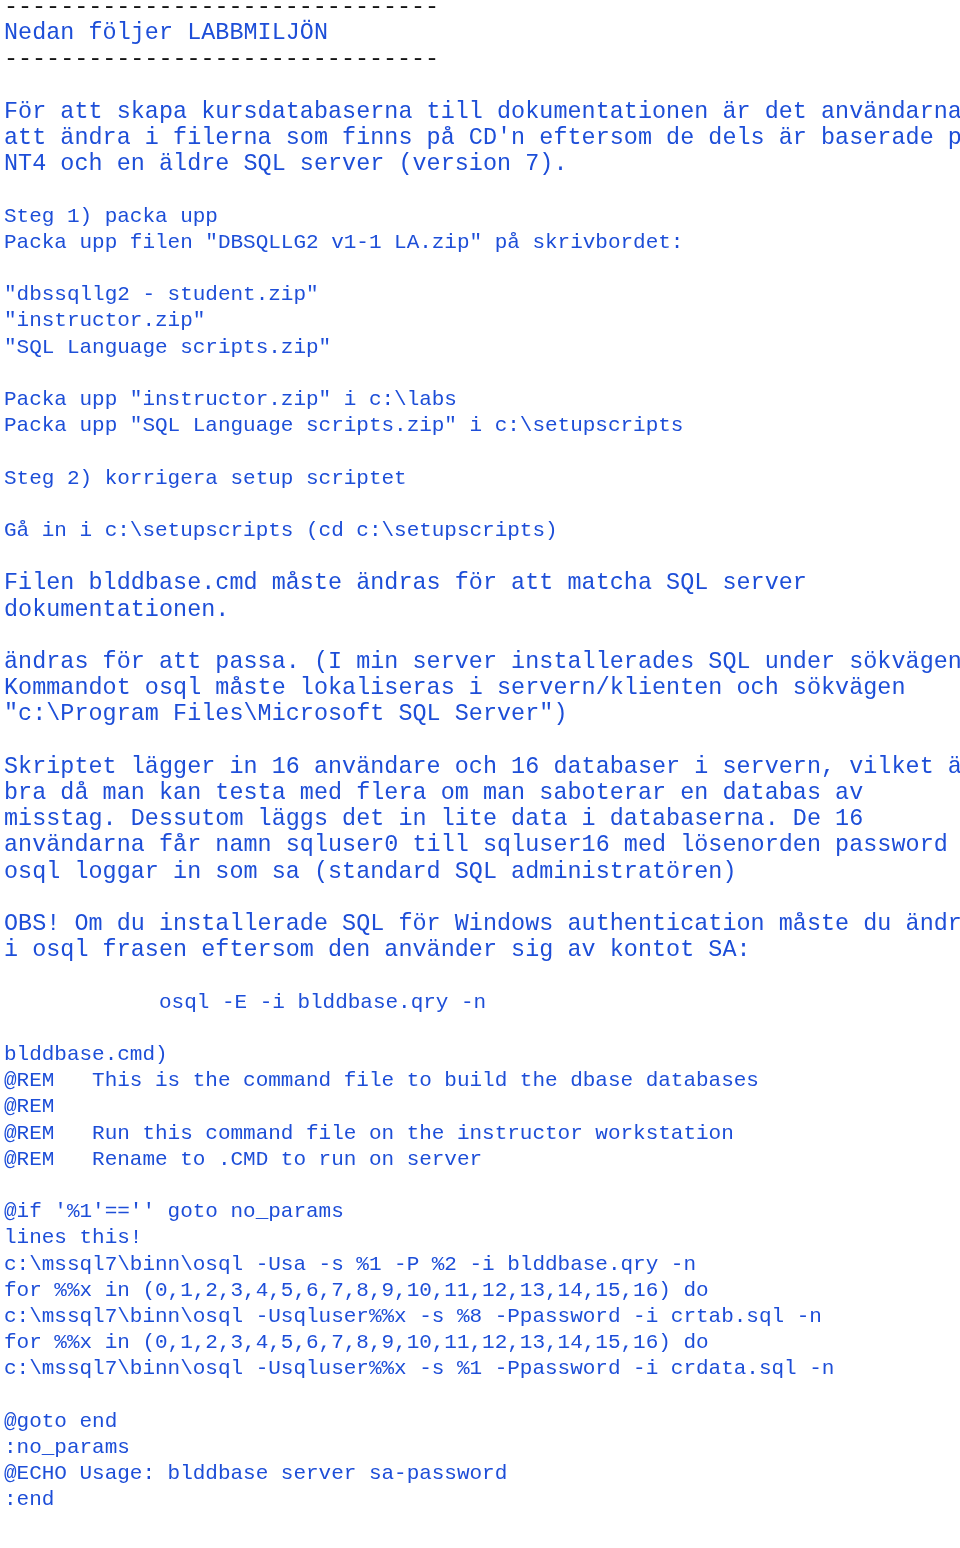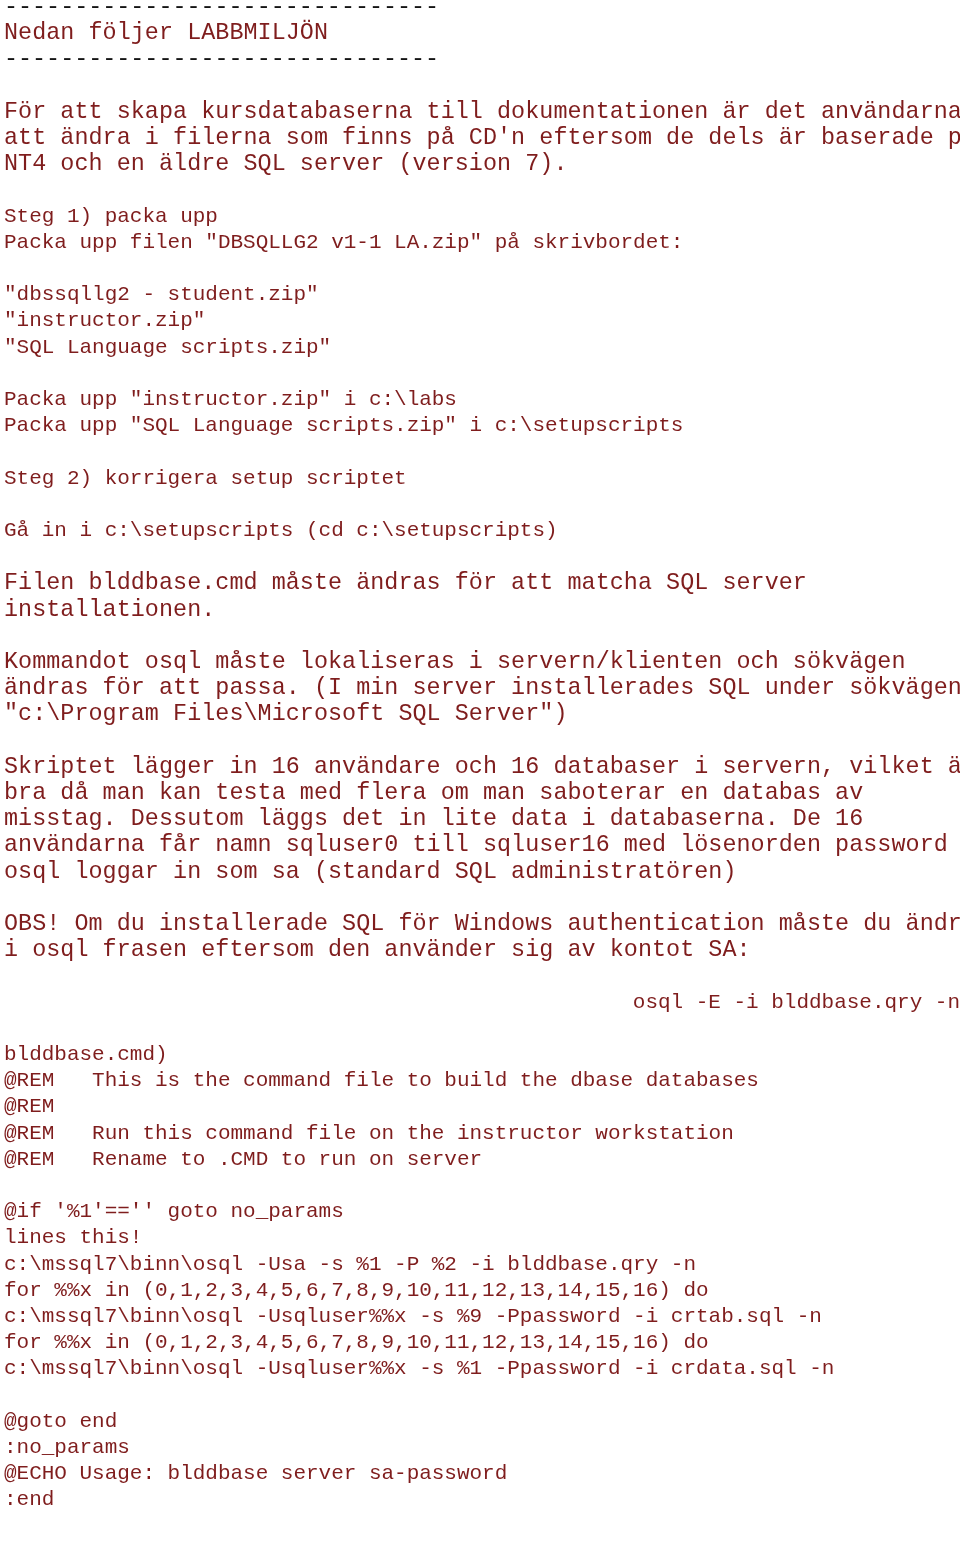--- a/index.html
+++ b/index.html
@@ -24,21 +24,21 @@
   }
   .doc {
     position: absolute;
     left: 4px;
     top: -6px;
     width: 956px;
   }
   .line {
     white-space: pre;
     font-family: "Liberation Mono", "DejaVu Sans Mono", monospace;
-    color: #7f1d1d;
+    color: #1d4ed8;
     letter-spacing: 0px;
   }
   
   .blk-prose .line {
     font-size: 23.4px;
     line-height: 26.2px;
     letter-spacing: 0.05px;
   }
   
   .blk-code .line {
@@ -111,28 +111,28 @@
     <div class="spacer"></div>
 
     <div class="blk blk-code">
       <div class="line">Gå in i c:\setupscripts (cd c:\setupscripts)</div>
     </div>
 
     <div class="spacer"></div>
 
     <div class="blk blk-prose">
       <div class="line">Filen blddbase.cmd måste ändras för att matcha SQL server</div>
-      <div class="line">installationen.</div>
+      <div class="line">dokumentationen.</div>
     </div>
 
     <div class="spacer"></div>
 
     <div class="blk blk-prose">
+      <div class="line">ändras för att passa. (I min server installerades SQL under sökvägen</div>
       <div class="line">Kommandot osql måste lokaliseras i servern/klienten och sökvägen</div>
-      <div class="line">ändras för att passa. (I min server installerades SQL under sökvägen</div>
       <div class="line">"c:\Program Files\Microsoft SQL Server")</div>
     </div>
 
     <div class="spacer"></div>
 
     <div class="blk blk-prose">
       <div class="line">Skriptet lägger in 16 användare och 16 databaser i servern, vilket är</div>
       <div class="line">bra då man kan testa med flera om man saboterar en databas av</div>
       <div class="line">misstag. Dessutom läggs det in lite data i databaserna. De 16</div>
       <div class="line">användarna får namn sqluser0 till sqluser16 med lösenorden password</div>
@@ -142,41 +142,41 @@
     <div class="spacer"></div>
 
     <div class="blk blk-prose">
       <div class="line">OBS! Om du installerade SQL för Windows authentication måste du ändra</div>
       <div class="line">i osql frasen eftersom den använder sig av kontot SA:</div>
     </div>
 
     <div class="spacer"></div>
 
     <div class="blk blk-code">
-      <div class="line" style="padding-left:155px;text-align:right;">osql -E -i blddbase.qry -n</div>
+      <div class="line" style="padding-left:155px;">osql -E -i blddbase.qry -n</div>
     </div>
 
     <div class="spacer"></div>
 
     <div class="blk blk-code">
       <div class="line">blddbase.cmd)</div>
       <div class="line">@REM   This is the command file to build the dbase databases</div>
       <div class="line">@REM</div>
       <div class="line">@REM   Run this command file on the instructor workstation</div>
       <div class="line">@REM   Rename to .CMD to run on server</div>
     </div>
 
     <div class="spacer"></div>
 
     <div class="blk blk-code">
       <div class="line">@if '%1'=='' goto no_params</div>
       <div class="line">lines this!</div>
       <div class="line">c:\mssql7\binn\osql -Usa -s %1 -P %2 -i blddbase.qry -n</div>
       <div class="line">for %%x in (0,1,2,3,4,5,6,7,8,9,10,11,12,13,14,15,16) do</div>
-      <div class="line">c:\mssql7\binn\osql -Usqluser%%x -s %9 -Ppassword -i crtab.sql -n</div>
+      <div class="line">c:\mssql7\binn\osql -Usqluser%%x -s %8 -Ppassword -i crtab.sql -n</div>
       <div class="line">for %%x in (0,1,2,3,4,5,6,7,8,9,10,11,12,13,14,15,16) do</div>
       <div class="line">c:\mssql7\binn\osql -Usqluser%%x -s %1 -Ppassword -i crdata.sql -n</div>
     </div>
 
     <div class="spacer"></div>
 
     <div class="blk blk-code">
       <div class="line">@goto end</div>
       <div class="line">:no_params</div>
       <div class="line">@ECHO Usage: blddbase server sa-password</div>

